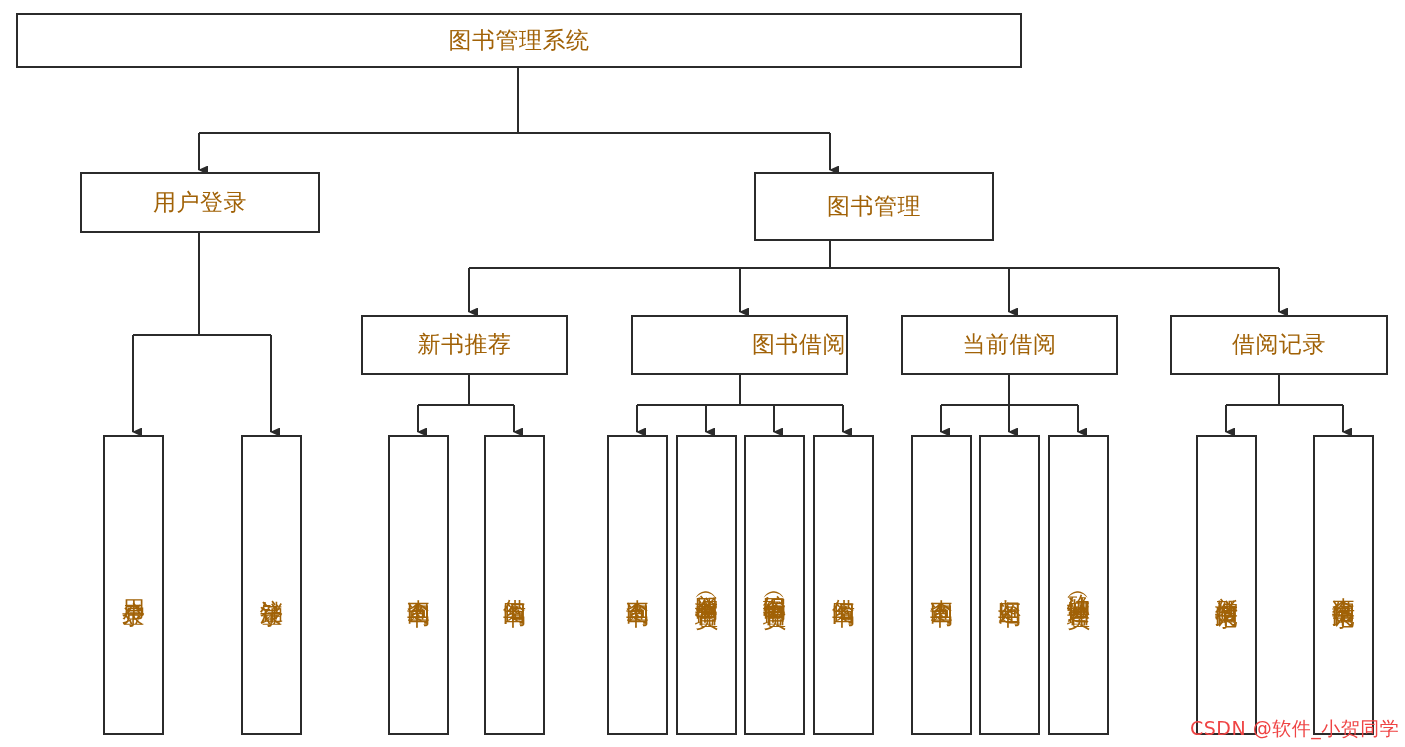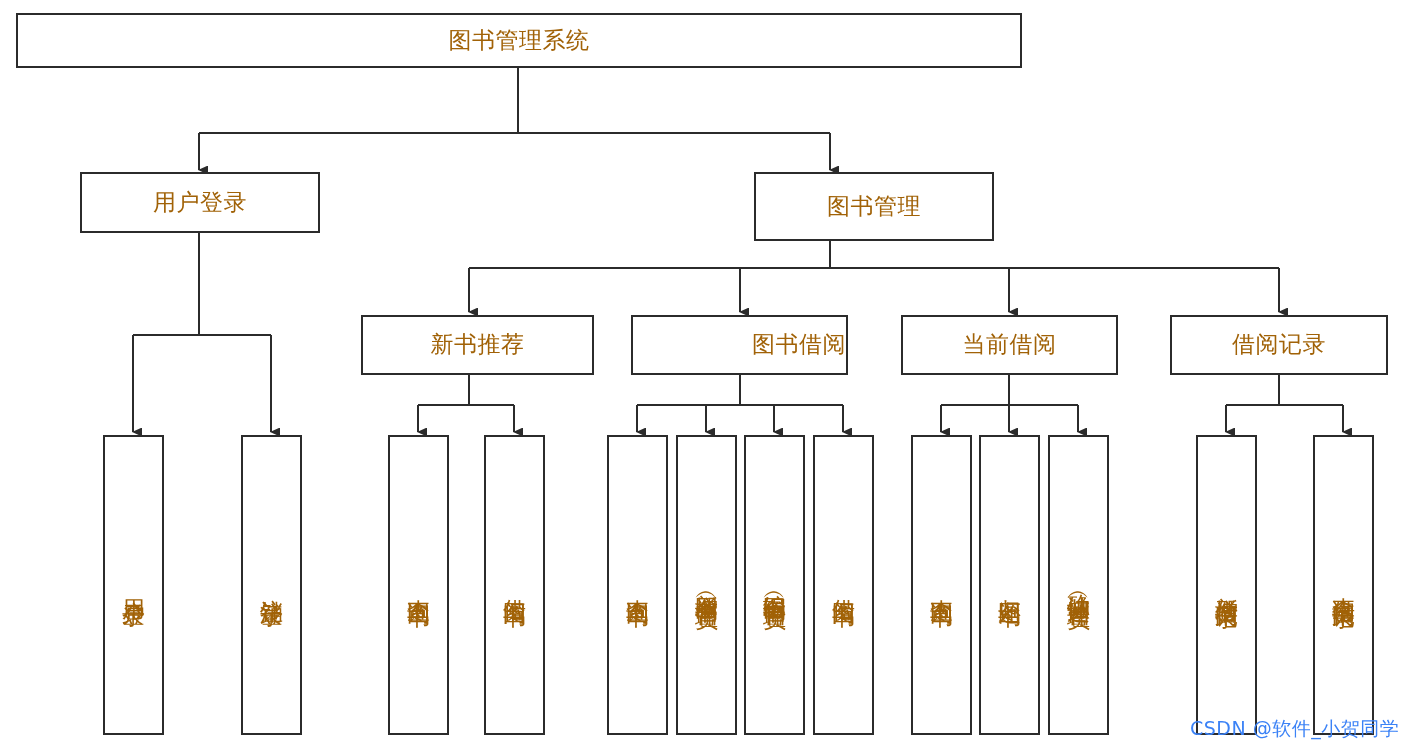--- a/index.html
+++ b/index.html
@@ -52,21 +52,21 @@
     text-align: center;
   }
   .node-v .vtext {
     writing-mode: vertical-rl;
     text-orientation: upright;
     display: block;
   }
   .watermark {
     position: absolute;
     font-size: 19px;
-    color: #3b82f6;
+    color: #ef4444;
     white-space: nowrap;
     letter-spacing: 0.5px;
     font-family: "DejaVu Sans", "Liberation Sans", sans-serif;
   }
 </style>
 </head>
 <body>
 
 <div id="diagram-root">
 
@@ -125,21 +125,21 @@
     <span>图书管理系统</span>
   </div>
 
   <div class="node node-h" style="left:80px; top:172px; width:240px; height:61px;">
     <span>用户登录</span>
   </div>
   <div class="node node-h" style="left:710px; top:172px; width:240px; height:69px;margin-left:44px;">
     <span>图书管理</span>
   </div>
 
-  <div class="node node-h" style="left:361px; top:315px; width:233px; height:60px;">
+  <div class="node node-h" style="left:361px; top:315px; width:207px; height:60px;">
     <span>新书推荐</span>
   </div>
   <div class="node node-h" style="left:631px; top:315px; width:217px; height:60px;justify-content:flex-end;">
     <span>图书借阅</span>
   </div>
   <div class="node node-h" style="left:1170px; top:315px; width:218px; height:60px;">
     <span>借阅记录</span>
   </div>
   <div class="node node-h" style="left:901px; top:315px; width:217px; height:60px;">
     <span>当前借阅</span>

